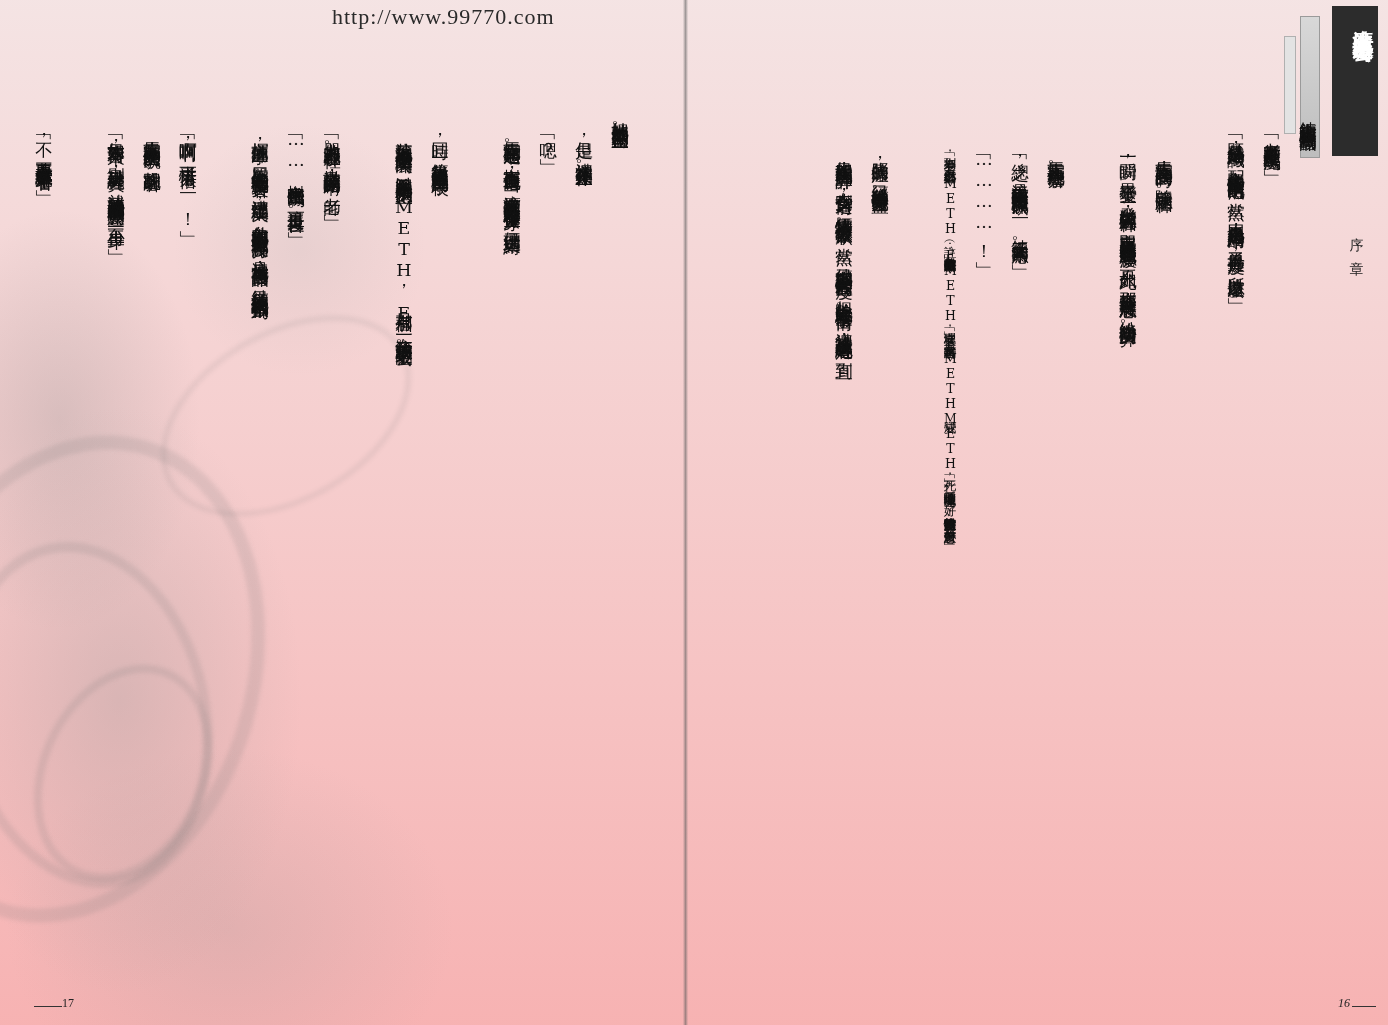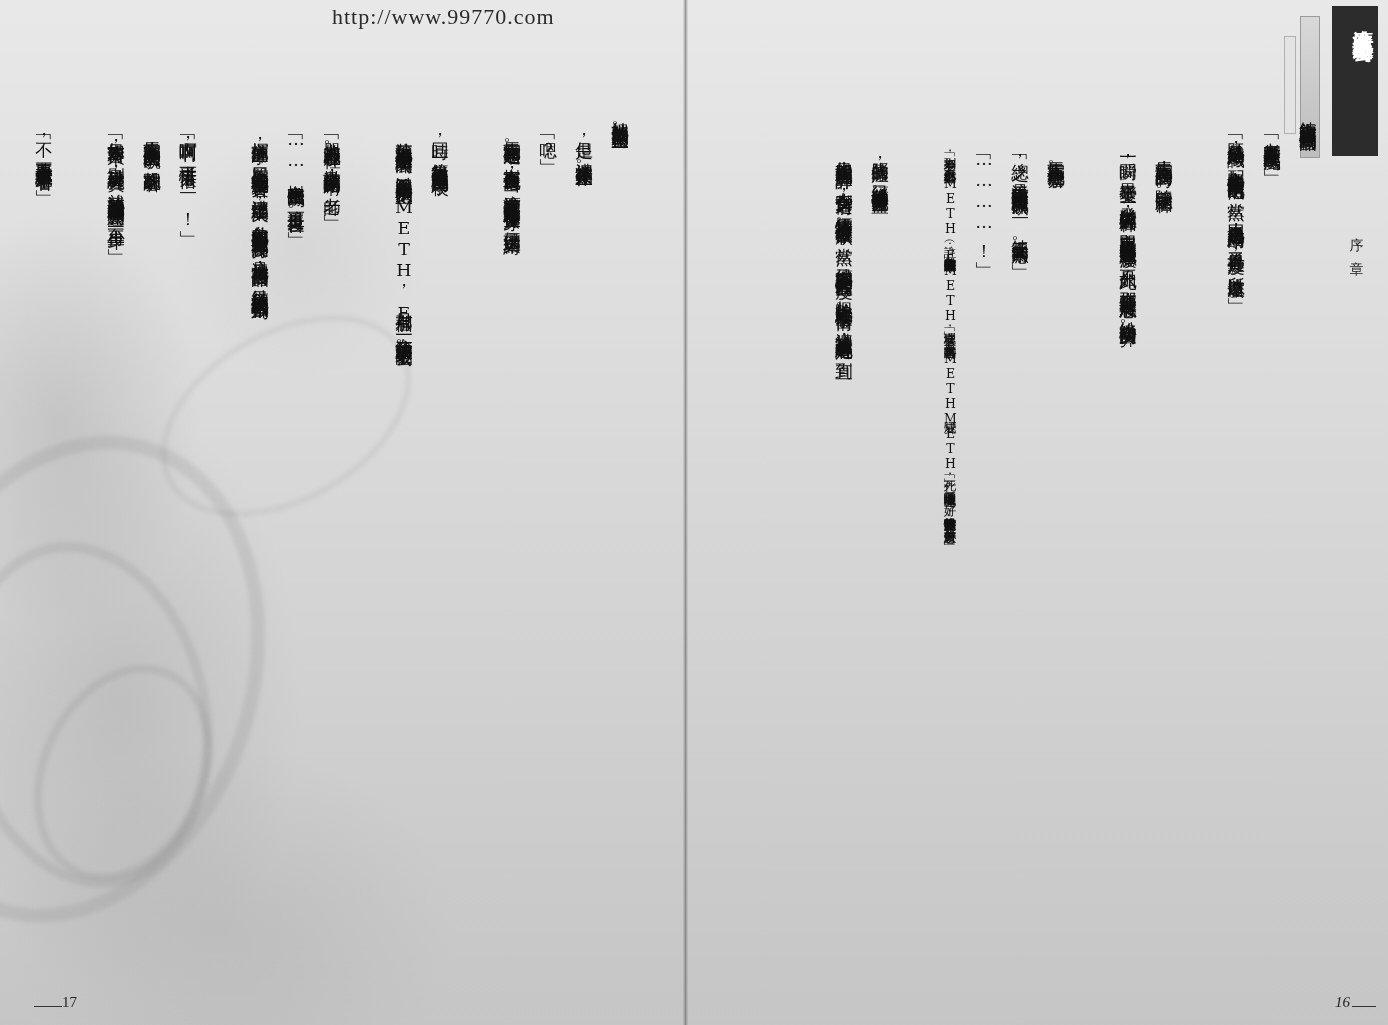--- a/index.html
+++ b/index.html
@@ -7,21 +7,21 @@
     padding: 0;
     background: #ffffff;
   }
   body {
     font-family: "DejaVu Serif", "Liberation Serif", serif;
   }
   #page {
     position: relative;
     width: 1388px;
     height: 1025px;
-    background: #737373;
+    background: #ef4444;
     overflow: hidden;
   }
 
   
   .paper-texture {
     position: absolute;
     left: 0; top: 0; right: 0; bottom: 0;
     background:
       radial-gradient(ellipse 260px 420px at 120px 700px, rgba(150,150,150,0.30), rgba(150,150,150,0) 70%),
       radial-gradient(ellipse 200px 300px at 60px 420px, rgba(140,140,140,0.28), rgba(140,140,140,0) 70%),
@@ -142,21 +142,21 @@
     width: 10px;
     height: 96px;
     background: #e3e3e3;
     border: 1px solid #b0b0b0;
   }
 
   
   .pagenum {
     position: absolute;
     font-family: "Liberation Serif", "DejaVu Serif", serif;
-    font-size: 15px;
+    font-size: 12px;
     color: #222;
   }
   .pagenum-left  { left: 62px; bottom: 14px; }
   .pagenum-right { right: 38px; bottom: 14px; font-style: italic; }
   .pagerule {
     position: absolute;
     height: 1px;
     background: #333;
   }
   .pagerule-left  { left: 34px; bottom: 18px; width: 28px; }

